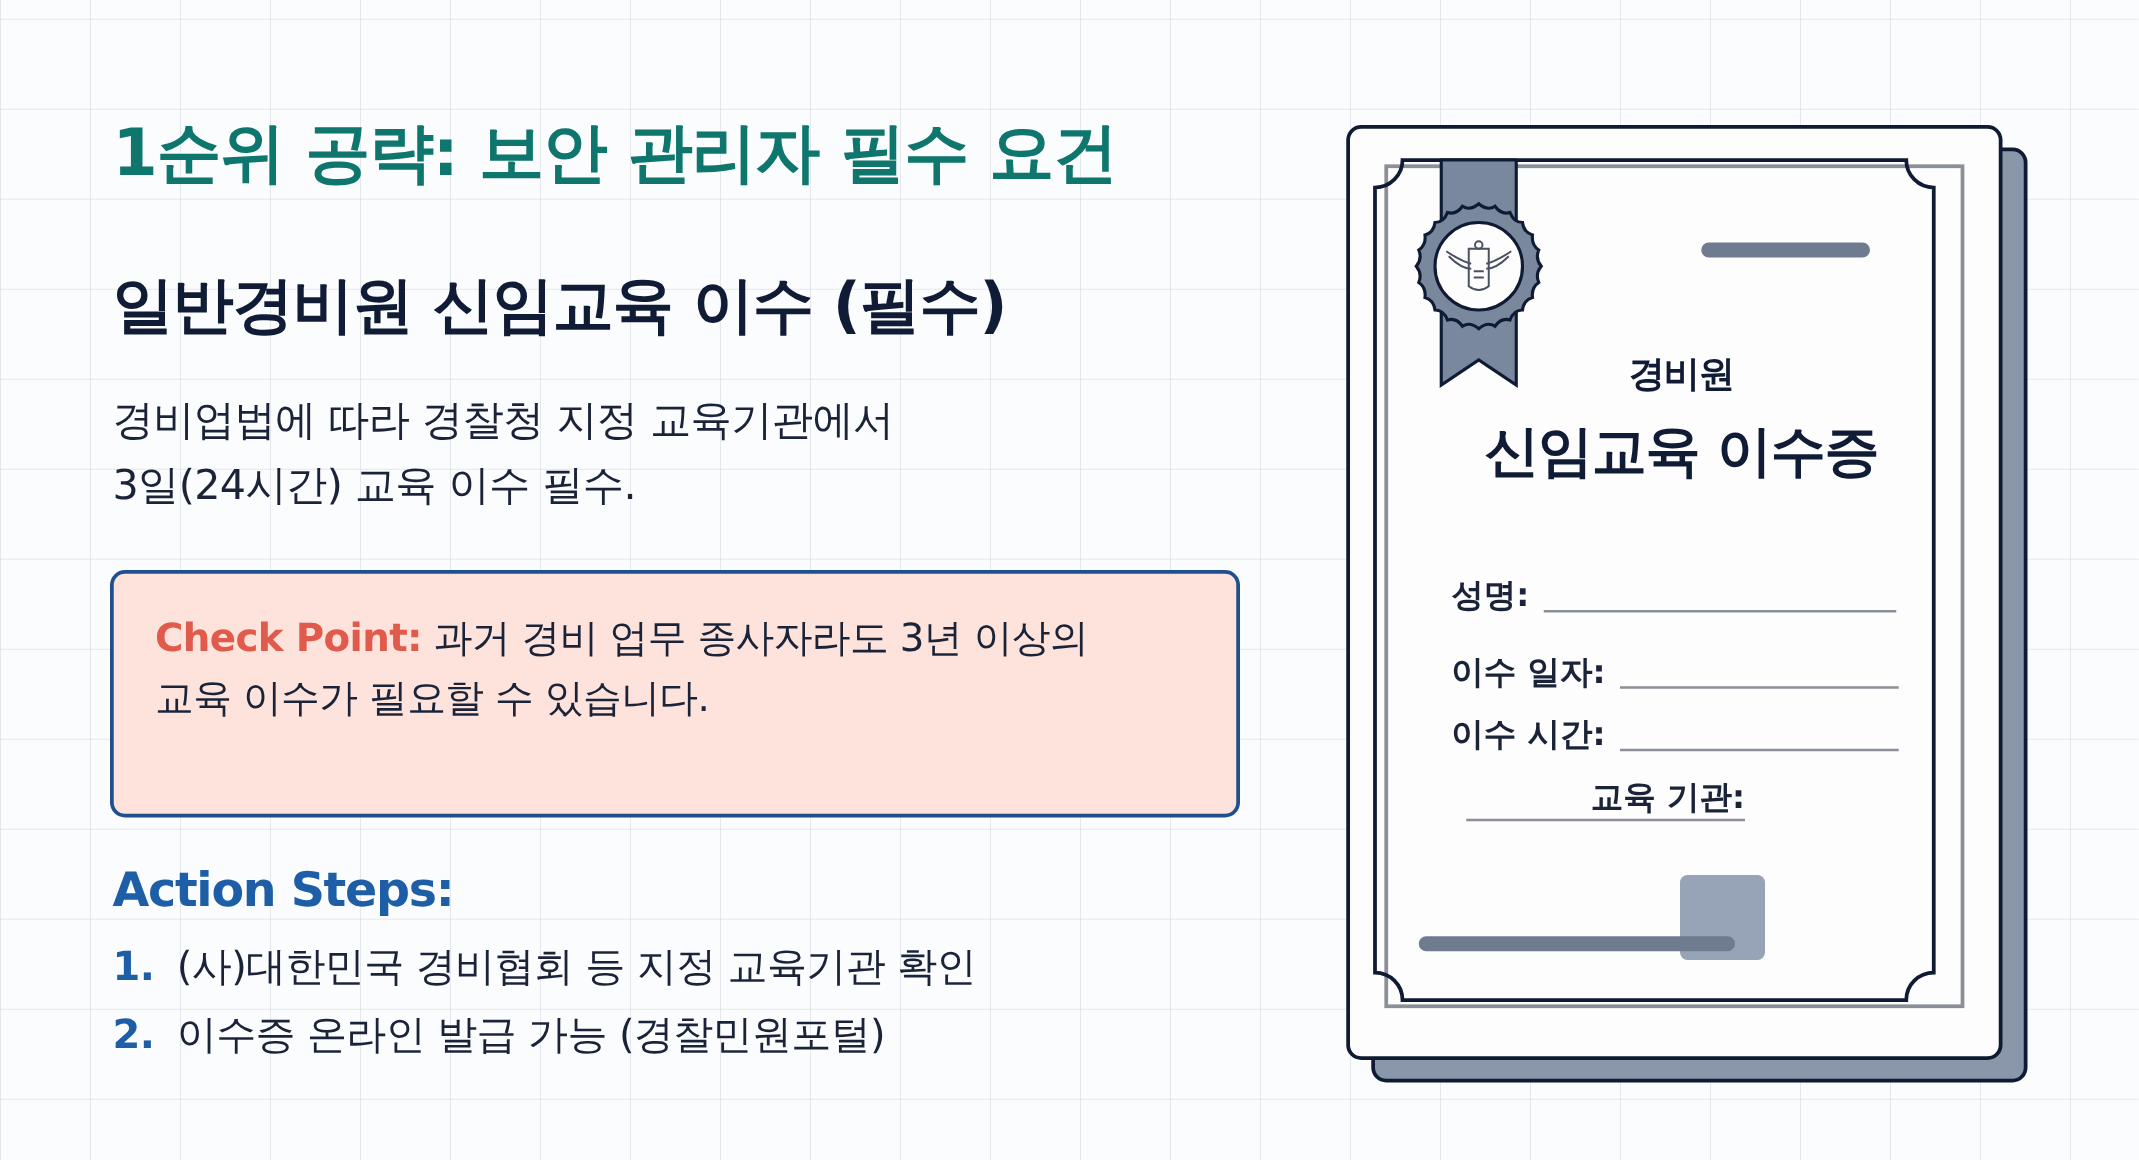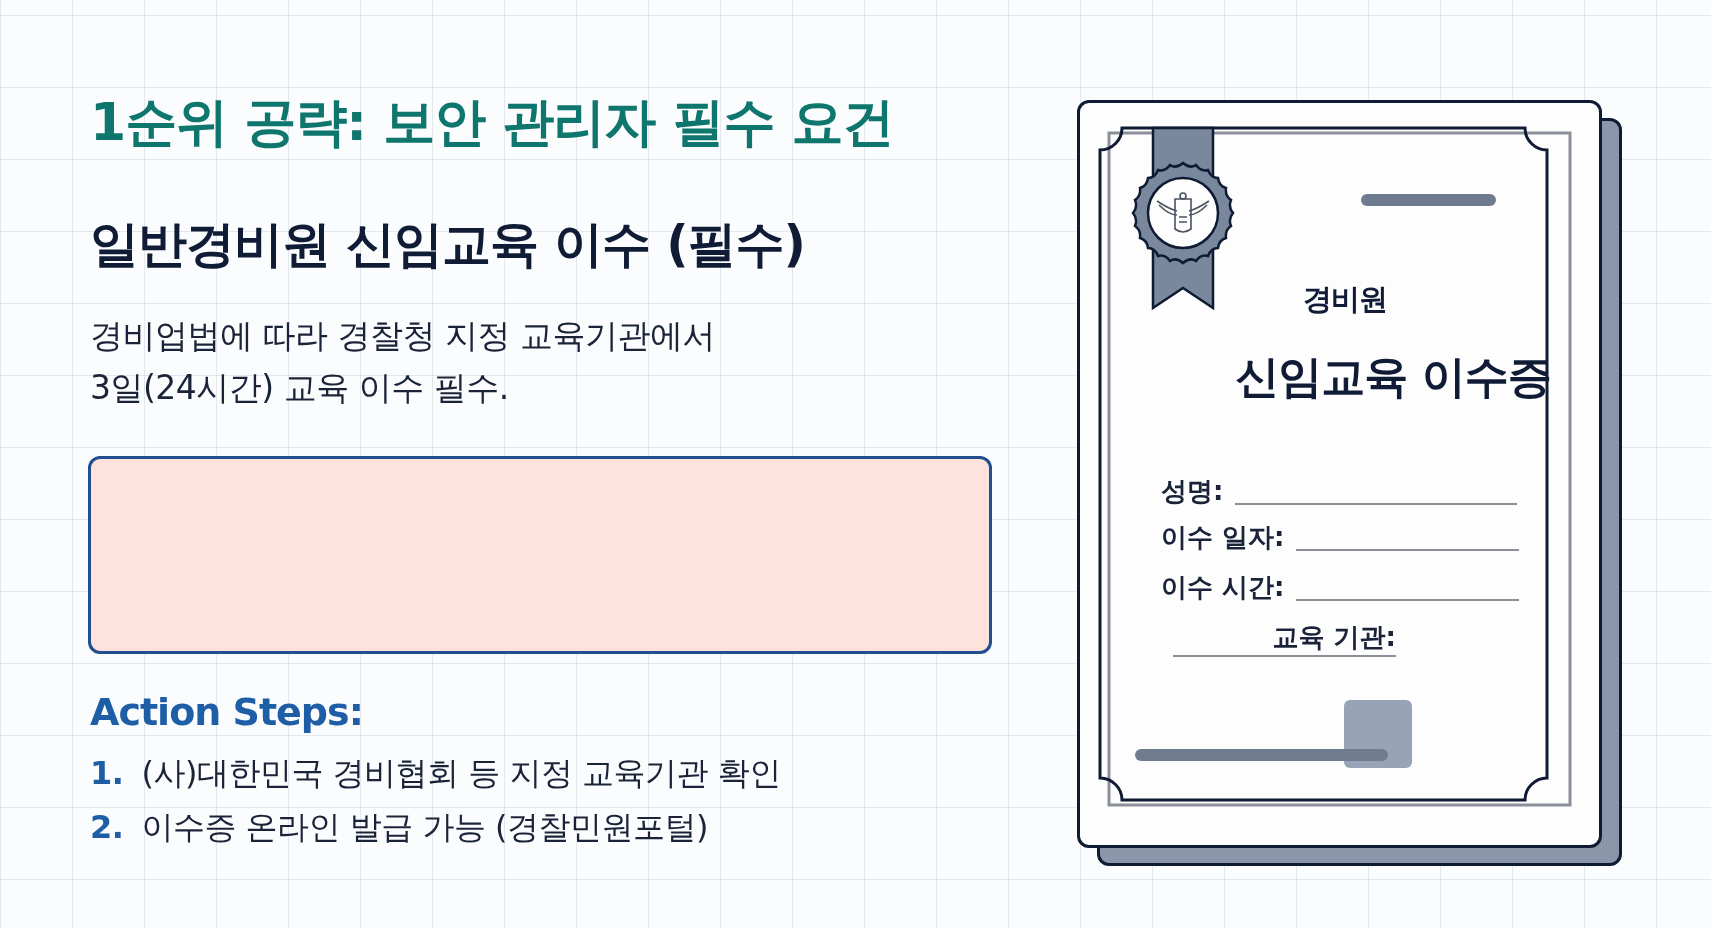--- a/index.html
+++ b/index.html
@@ -44,38 +44,40 @@
     background:#8a97aa; border:3px solid #0f1b33; border-radius:12px; box-sizing:border-box;
   }
   .cert {
     left:1077px; top:100px; width:525px; height:748px;
     background:#fdfdfe; border:3px solid #0f1b33; border-radius:12px; box-sizing:border-box;
   }
   .cert-svg { left:1077px; top:100px; }
 
   .cert-title { left:1110px; width:470px; text-align:center; font-weight:bold; color:#101c35; letter-spacing:-1px; white-space:nowrap; }
   .cert-title1 { top:280px; font-size:29px; }
-  .cert-title2 { top:348px; font-size:44px;padding-left:48px; }
+  .cert-title2 { top:332px; font-size:44px; }
 
   .field { left:1161px; font-size:26px; font-weight:bold; color:#1a2338; white-space:nowrap; display:flex; align-items:flex-end; }
   .field .line { display:inline-block; height:0; border-bottom:2px solid #8a8f98; margin-left:12px; margin-bottom:4px; }
-  .f1 { top:474px;justify-content:space-between; } .f2 { top:520px; } .f3 { top:570px; } .f4 { top:620px;flex-direction:column; }
+  .f1 { top:459px;justify-content:space-between; } .f2 { top:520px; } .f3 { top:570px; } .f4 { top:620px;flex-direction:column; }
 </style>
 </head>
 <body>
 
 <div class="abs h1">1순위 공략: 보안 관리자 필수 요건</div>
 <div class="abs h2">일반경비원 신임교육 이수 (필수)</div>
 
 <div class="abs body-text">
   <div>경비업법에 따라 경찰청 지정 교육기관에서</div>
   <div>3일(24시간) 교육 이수 필수.</div>
 </div>
 
 <div class="abs callout">
+  <div><span class="cp-label">Check Point:</span><span> 과거 경비 업무 종사자라도 3년 이상의</span></div>
+  <div>교육 이수가 필요할 수 있습니다.</div>
 </div>
 
 <div class="abs actions-title">Action Steps:</div>
 <div class="abs step step1">
   <span class="num">1.</span><span>(사)대한민국 경비협회 등 지정 교육기관 확인</span>
 </div>
 <div class="abs step step2">
   <span class="num">2.</span><span>이수증 온라인 발급 가능 (경찰민원포털)</span>
 </div>
 

